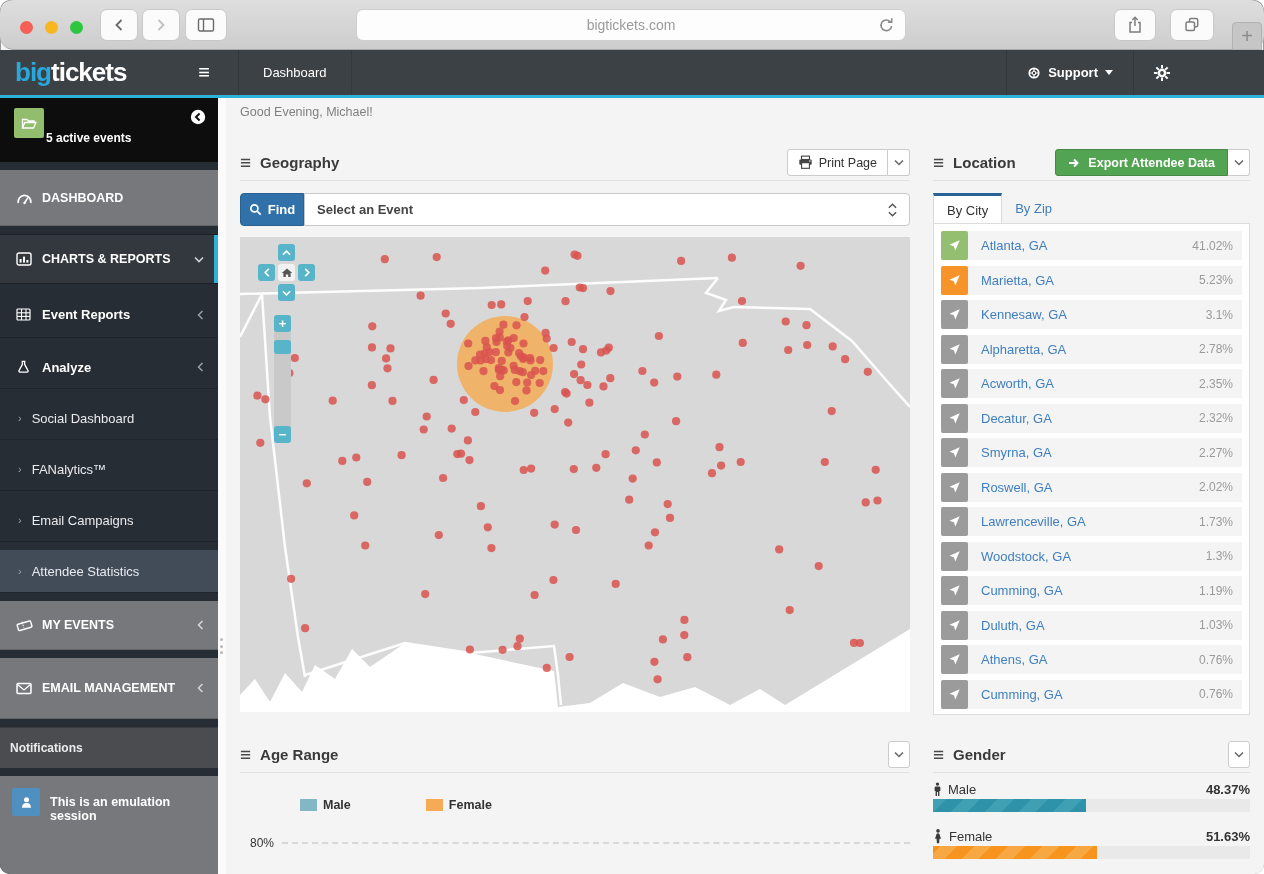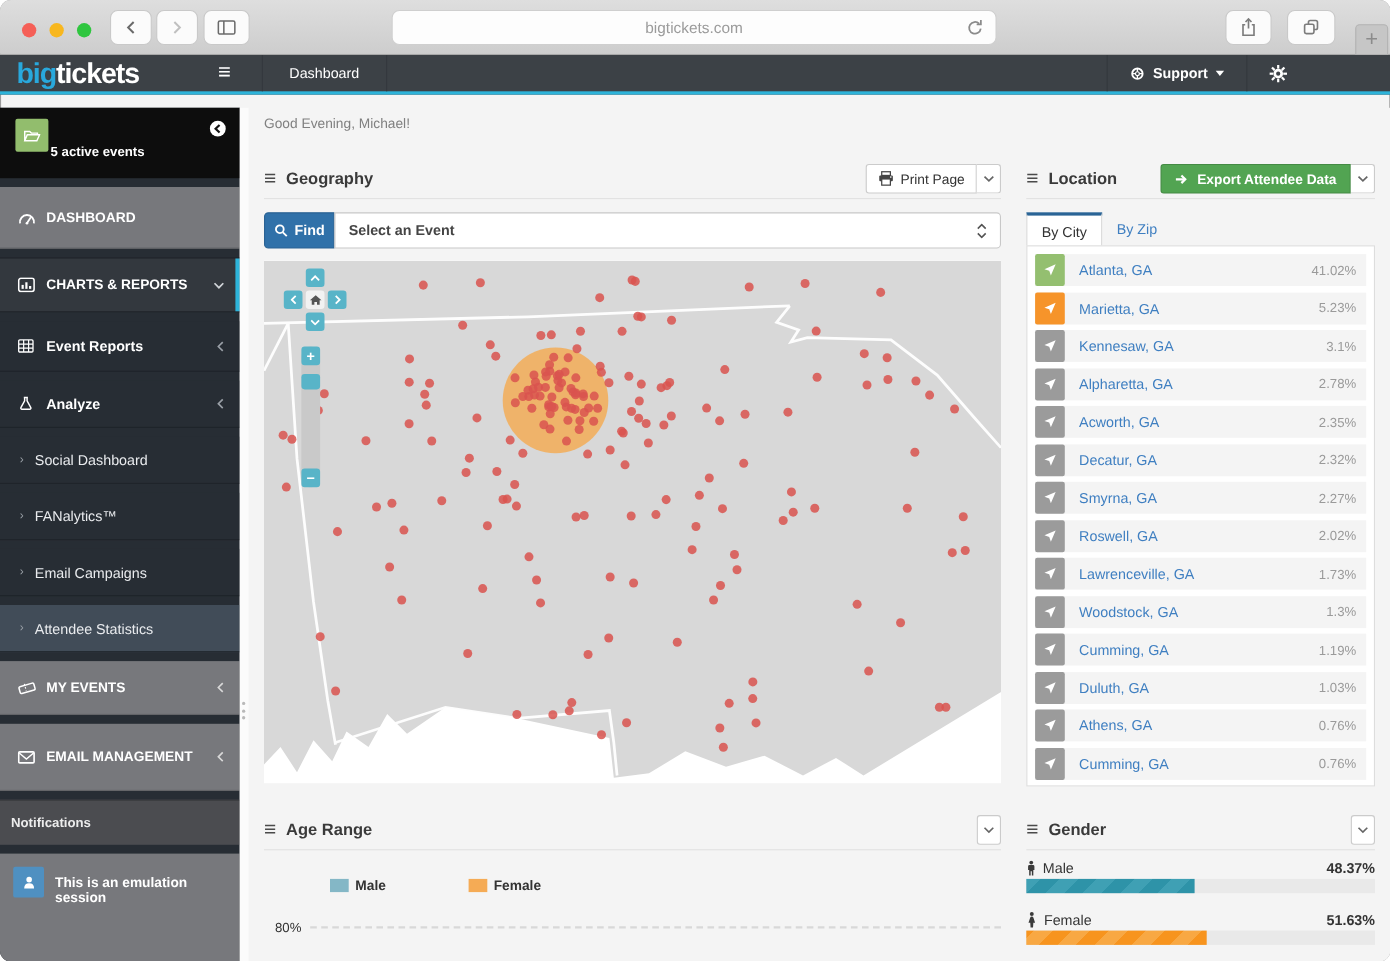--- a/index.html
+++ b/index.html
@@ -1,29 +1,29 @@
 <!DOCTYPE html>
 <html><head>
 <meta charset="utf-8">
 <style>
   * { margin:0; padding:0; box-sizing:border-box; }
   html,body { background:#ffffff; font-family:"Liberation Sans", sans-serif; }
   .window { position:relative; width:1264px; height:874px; border-radius:10px; overflow:hidden; background:#f4f4f4; box-shadow:0 0 0 1px #9a9a9a inset; }
 
   
-  .chrome { position:absolute; left:0; top:0; width:100%; height:50px; background:linear-gradient(#dedede,#cdcdcd); border-bottom:1px solid #a8a8a8; }
+  .chrome { position:absolute; left:0; top:0; width:100%; height:50px; background:linear-gradient(#dedede,#cdcdcd); border-bottom:1px solid #a8a8a8;border-radius:14px; }
   .tl { position:absolute; top:21px; width:13px; height:13px; border-radius:50%; }
   .tl.red{ left:20px; background:#f55f57; } .tl.yellow{ left:45px; background:#f8b71e; } .tl.green{ left:70px; background:#2fc63f; }
   .chrome-btn { position:absolute; top:9px; height:32px; background:#fbfbfb; border:1px solid #c9c9c9; border-radius:7px; display:flex; align-items:center; justify-content:center; color:#6f6f6f; }
   .url-bar { position:absolute; left:356px; top:9px; width:550px; height:32px; background:#fdfdfd; border:1px solid #cfcfcf; border-radius:7px; display:flex; align-items:center; justify-content:center; color:#9b9b9b; font-size:14px; }
   .url-reload { position:absolute; right:10px; top:7px; }
   .plus-tab { position:absolute; right:2px; top:22px; width:30px; height:28px; background:#c6c6c6; border:1px solid #b2b2b2; border-radius:4px 4px 0 0; color:#8b8b8b; font-size:20px; display:flex; align-items:center; justify-content:center; }
 
   
-  .navbar { position:absolute; left:0; top:50px; width:100%; height:36px; background:#3c4146; border-bottom:3px solid #2db3d9; display:flex; align-items:stretch; }
+  .navbar { position:absolute; left:0; top:50px; width:100%; height:48px; background:#3c4146; border-bottom:3px solid #2db3d9; display:flex; align-items:stretch; }
   .logo { width:190px; display:flex; align-items:center; padding-left:15px; font-size:26px; font-weight:bold; letter-spacing:-1px; }
   .logo .p1 { color:#29a8dc; } .logo .p2 { color:#ffffff; }
   .nav-burger { width:28px; display:flex; align-items:center; justify-content:center; color:#fff; font-size:20px; font-weight:bold; cursor:pointer; }
   .nav-item { display:flex; align-items:center; padding:0 24px; color:#ffffff; font-size:13px; border-left:1px solid #33383d; border-right:1px solid #33383d; margin-left:20px; }
   .nav-right { margin-left:auto; display:flex; align-items:stretch; }
   .nav-support { display:flex; align-items:center; gap:7px; padding:0 20px; color:#fff; font-size:13px; font-weight:bold; border-left:1px solid #33383d; }
   .nav-gear { display:flex; align-items:center; padding:0 24px 0 20px; border-left:1px solid #33383d; margin-right:70px; }
 
   
   .sidebar { position:absolute; left:0; top:98px; width:218px; bottom:0; display:flex; flex-direction:column; background:#272d34;gap:8px; }

